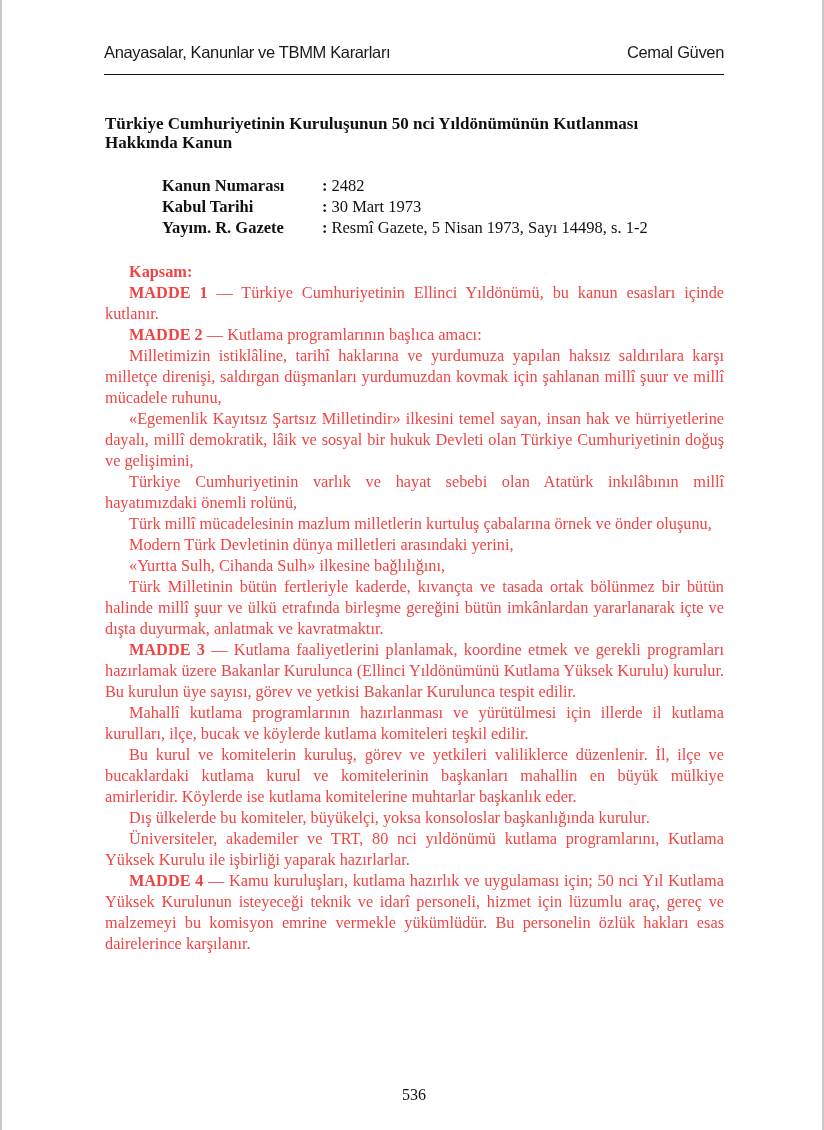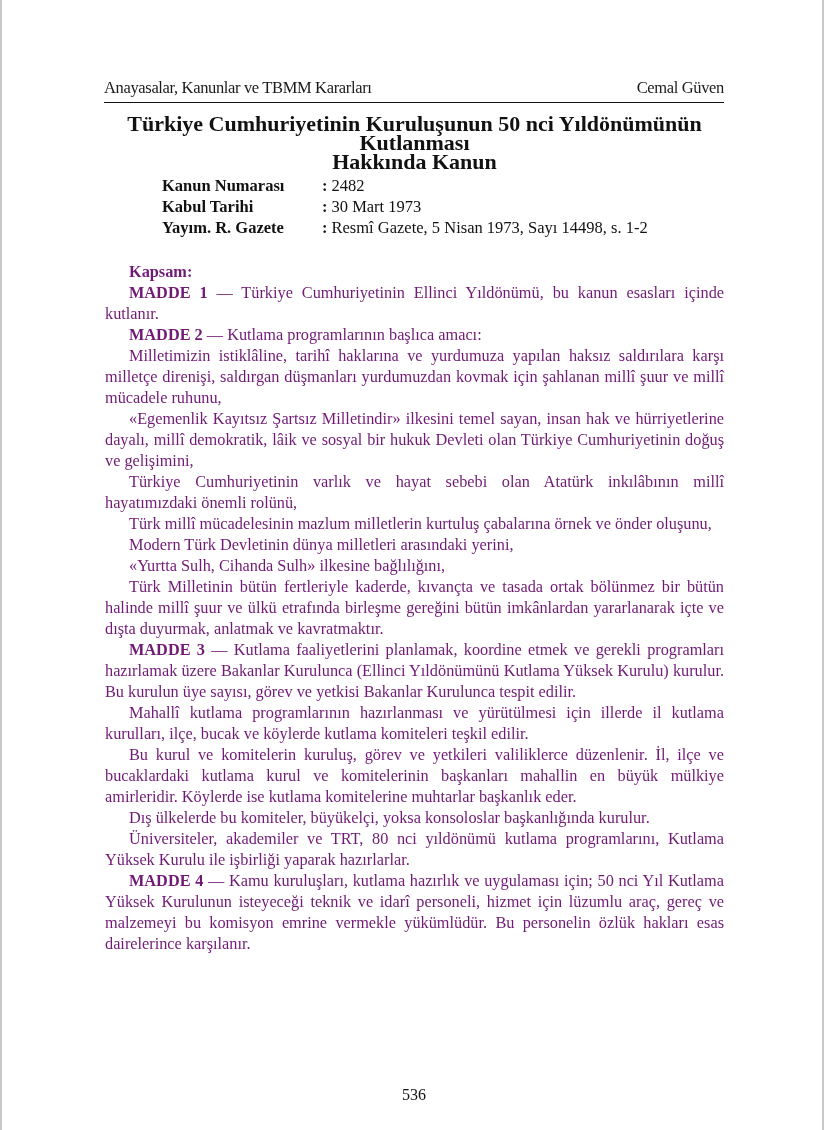--- a/index.html
+++ b/index.html
@@ -23,42 +23,40 @@
       border-left: 2px solid #c9c9c9;
       border-right: 2px solid #c9c9c9;
     }
     .running-header {
       position: absolute;
       left: 102px;
       width: 620px;
       top: 47px;
       height: 28px;
       border-bottom: 1.5px solid #111;
-      font-family: Liberation Serif, serif;
+      font-family: Liberation Sans, sans-serif;
       font-size: 16.5px;
       letter-spacing: -0.35px;
       color: #1a1a1a;
       display: flex;
       justify-content: space-between;
       align-items: flex-end;
-      padding-bottom: 4px;
+      padding-bottom: 12px;
       box-sizing: border-box;
-      margin-top: 28px;
     }
     .running-header span { line-height: 20px; }
 
     .doc-title {
       position: absolute;
       left: 103px;
       width: 619px;
       top: 114px;
-      text-align: center;
       font-family: "Liberation Serif", serif;
       font-weight: bold;
-      font-size: 22px;
+      font-size: 17px;
       line-height: 19px;
       color: #111;
     }
 
     .meta {
       position: absolute;
       left: 127px;
       top: 175px;
       font-family: "Liberation Serif", serif;
       font-size: 16.5px;
@@ -70,21 +68,21 @@
     .meta-colon { font-weight: bold; margin-right: 4px; }
 
     .body-text {
       position: absolute;
       left: 103px;
       width: 619px;
       top: 261px;
       font-family: "Liberation Serif", serif;
       font-size: 16.3px;
       line-height: 21px;
-      color: #701a75;
+      color: #ef4444;
     }
     .body-text p {
       margin: 0;
       text-align: justify;
       text-indent: 24px;
     }
     .section-heading {
       font-weight: bold;
       text-indent: 24px;
     }

